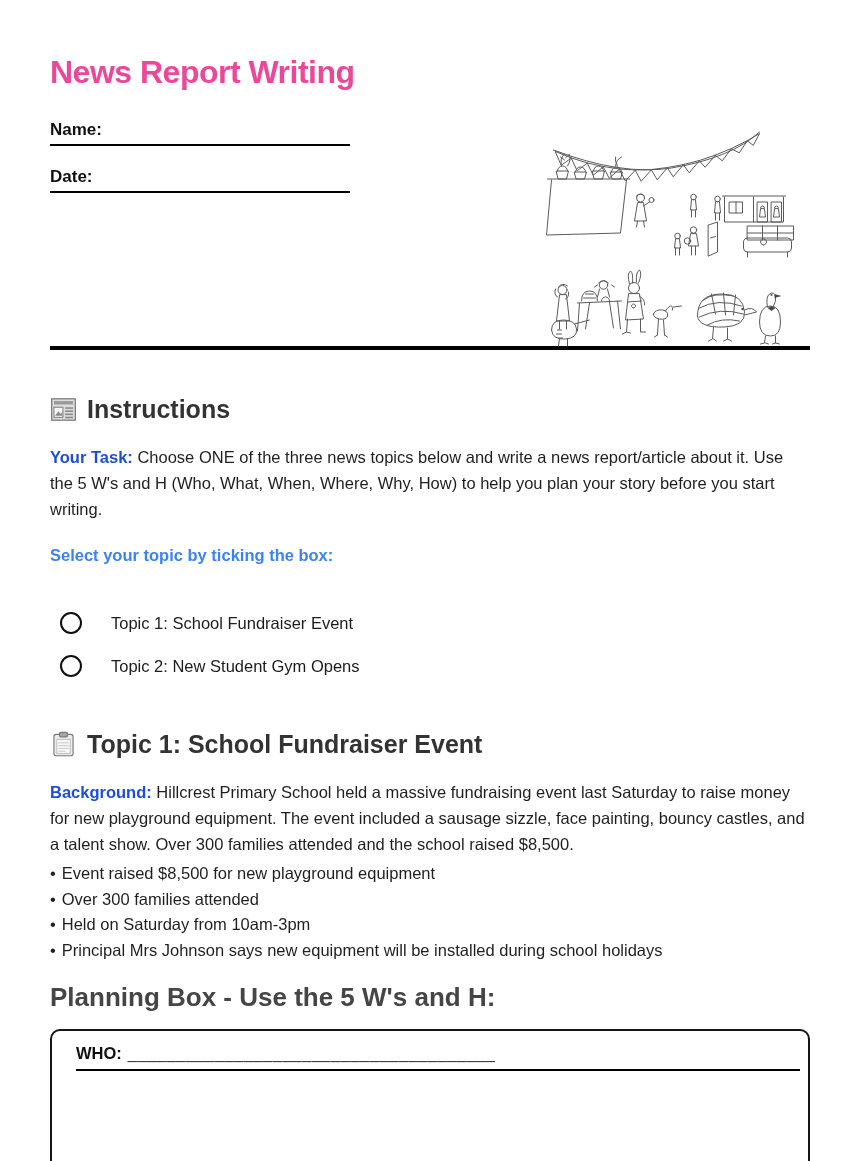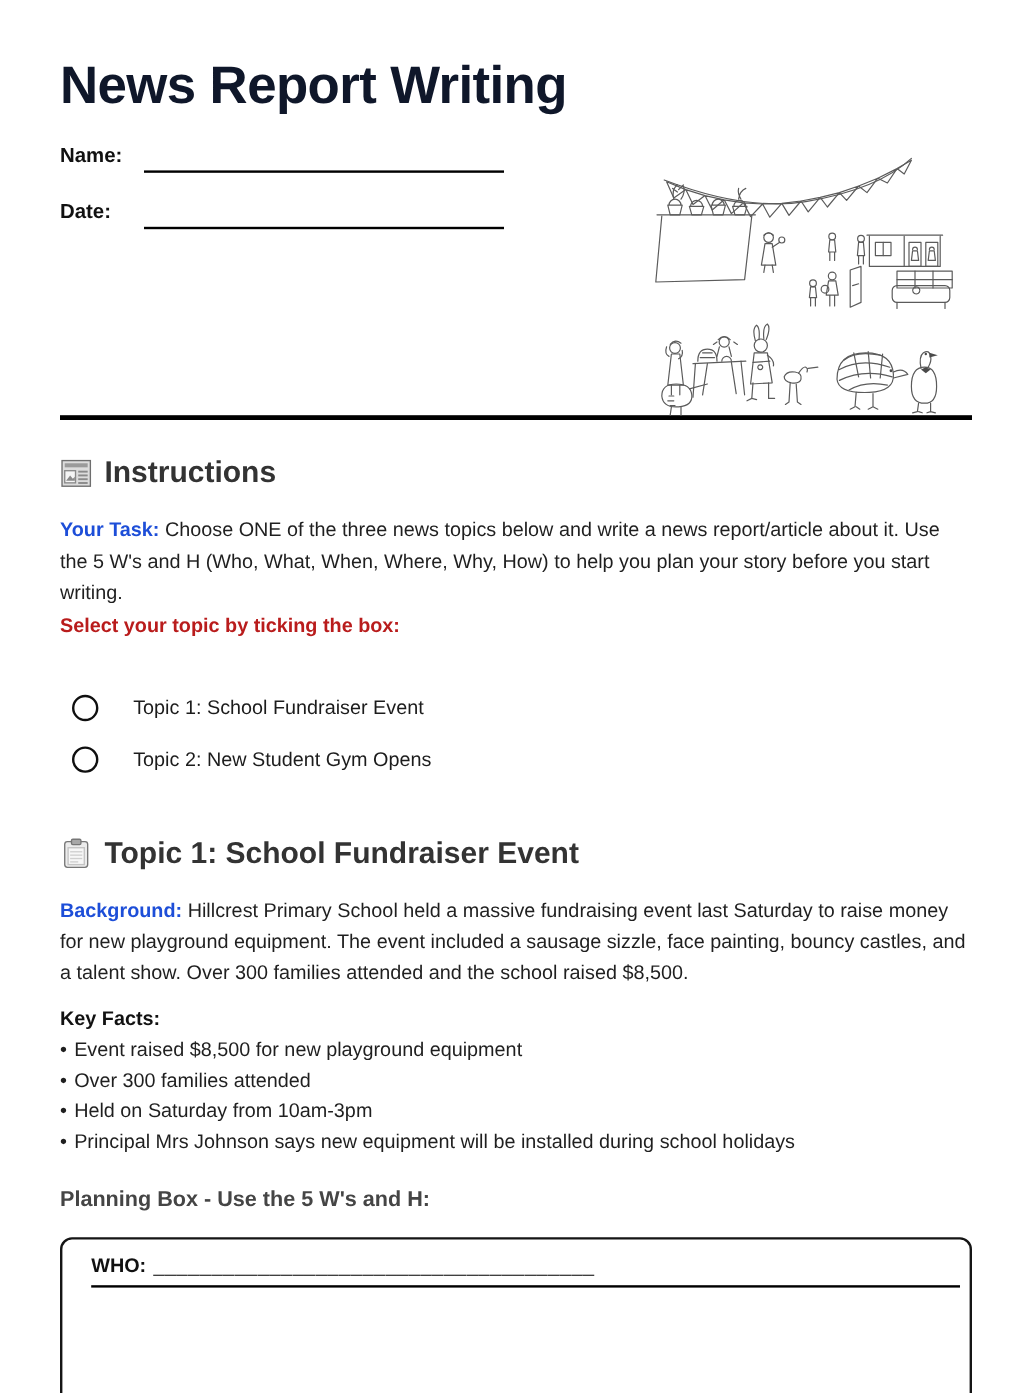--- a/index.html
+++ b/index.html
@@ -1,56 +1,56 @@
 <!DOCTYPE html>
 <html><head>
 <meta charset="utf-8">
 <style>
   * { margin:0; padding:0; box-sizing:border-box; }
   html,body { width:860px; height:1161px; overflow:hidden; background:#ffffff;
               font-family:"Liberation Sans", sans-serif; color:#1f1f1f; }
   .page { position:relative; width:860px; height:1161px; padding:0 50px; }
 
-  h1.title { margin-top:48px; font-size:44px; line-height:48px; font-weight:bold;
-             color:#0f172a; letter-spacing:-0.5px; }
-
-  .field-row { display:flex; margin-top:24px; height:26px; align-items:flex-start; }
+  h1.title { margin-top:48px; font-size:32px; line-height:48px; font-weight:bold;
+             color:#ec4899; letter-spacing:-0.5px; }
+
+  .field-row { display:flex; margin-top:24px; height:26px; align-items:flex-start;flex-direction:column; }
   .field-row + .field-row { margin-top:21px; }
   .field-label { font-weight:bold; font-size:17px; color:#111; width:70px; }
   .field-line { display:block; width:300px; height:24px; border-bottom:2px solid #000; }
 
   .illustration { position:absolute; top:70px; left:540px; width:285px; height:240px; }
   .illustration svg { width:100%; height:100%; }
   .ink { stroke:#5b5b5b; stroke-width:1; fill:none; stroke-linecap:round; stroke-linejoin:round; }
   .dark { fill:#4a4a4a; stroke:none; }
 
   .divider { margin-top:153px; height:4px; background:#000; border:none; }
 
-  h2.sec { margin-top:28px; font-size:25px; line-height:32px; font-weight:bold; color:#333;
+  h2.sec { margin-top:43px; font-size:25px; line-height:32px; font-weight:bold; color:#333;
            display:flex; align-items:center; gap:10px; }
   h2.sec .emoji { width:27px; height:27px; display:inline-block; flex:0 0 auto; }
 
   p.para { margin-top:19px; font-size:16.5px; line-height:26px; color:#1f1f1f; }
   p.para strong { color:#1d4ed8; }
-  p.prompt { margin-top:6px; font-size:16.5px; font-weight:bold; color:#b91c1c; }
+  p.prompt { margin-top:24px; font-size:16.5px; font-weight:bold; color:#3b82f6; }
 
   .topics { margin-top:46px; }
   .topic-row { display:flex; align-items:center; height:24px; margin-bottom:19px; }
   .radio { width:22px; height:22px; border:2.5px solid #0f0f0f; border-radius:50%;
            margin-left:10px; margin-right:29px; flex:0 0 auto; background:#fff; cursor:pointer; }
   .topic-label { font-size:16.5px; color:#1c1c1c; }
 
   h2.topic1 { margin-top:50px; }
 
   p.keyfacts { margin-top:16px; font-size:16.5px; font-weight:bold; color:#111; }
   .facts { margin-top:4px; }
   .fact { font-size:16.5px; line-height:25.5px; color:#1f1f1f; }
   .fact .bullet { margin-right:6px; }
 
-  h3.plan-head { margin-top:22px; font-size:18px; line-height:24px; font-weight:bold; color:#454545; }
+  h3.plan-head { margin-top:22px; font-size:26px; line-height:24px; font-weight:bold; color:#454545; }
 
   .plan-box { margin-top:20px; border:2.5px solid #151515; border-radius:10px;
               height:150px; padding-top:13px; background:#fff; }
   .plan-row { margin:0 8px 0 24px; padding-bottom:6px; border-bottom:2px solid #000;
               font-size:16.5px; }
   .plan-row strong { font-weight:bold; color:#111; margin-right:6px; }
   .blanks { color:#333; letter-spacing:0.5px; }
 </style>
 </head>
 <body>
@@ -242,21 +242,20 @@
         </svg>
     </span>
     <span>Topic 1: School Fundraiser Event</span>
   </h2>
 
   <p class="para">
     <strong>Background:</strong>
     <span>Hillcrest Primary School held a massive fundraising event last Saturday to raise money for new playground equipment. The event included a sausage sizzle, face painting, bouncy castles, and a talent show. Over 300 families attended and the school raised $8,500.</span>
   </p>
 
-  <p class="keyfacts">Key Facts:</p>
 
   <div class="facts">
     <div class="fact"><span class="bullet">•</span><span>Event raised $8,500 for new playground equipment</span></div>
     <div class="fact"><span class="bullet">•</span><span>Over 300 families attended</span></div>
     <div class="fact"><span class="bullet">•</span><span>Held on Saturday from 10am-3pm</span></div>
     <div class="fact"><span class="bullet">•</span><span>Principal Mrs Johnson says new equipment will be installed during school holidays</span></div>
   </div>
 
   <h3 class="plan-head">Planning Box - Use the 5 W's and H:</h3>
 

